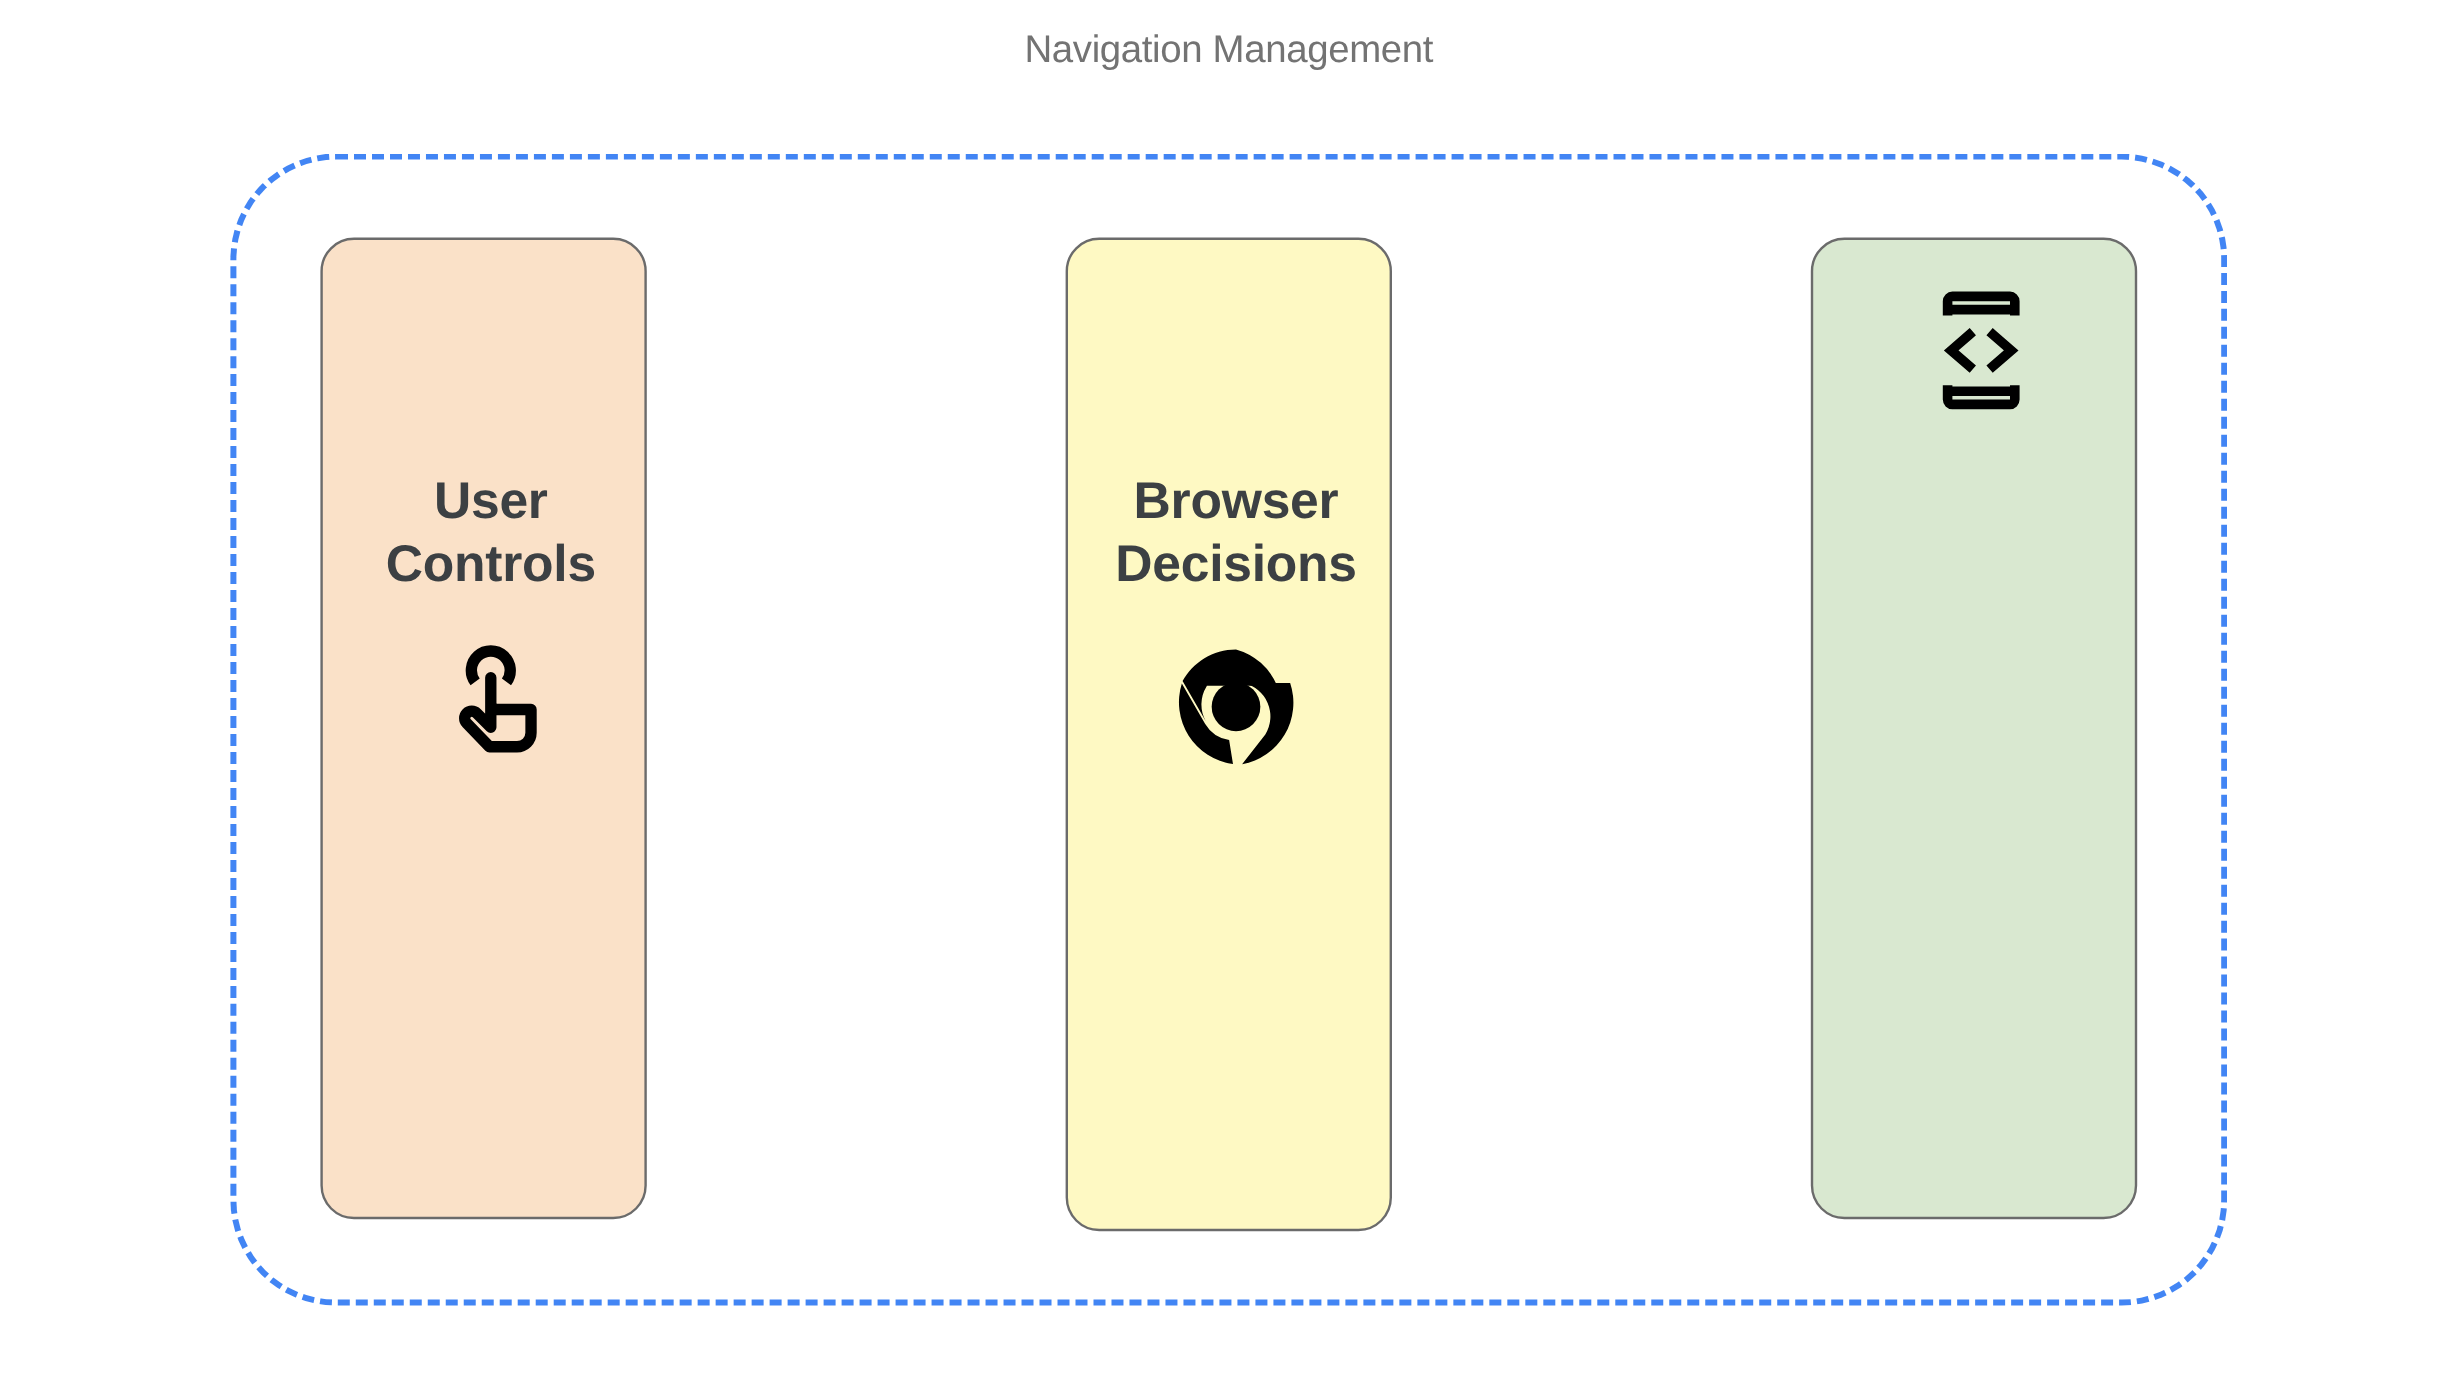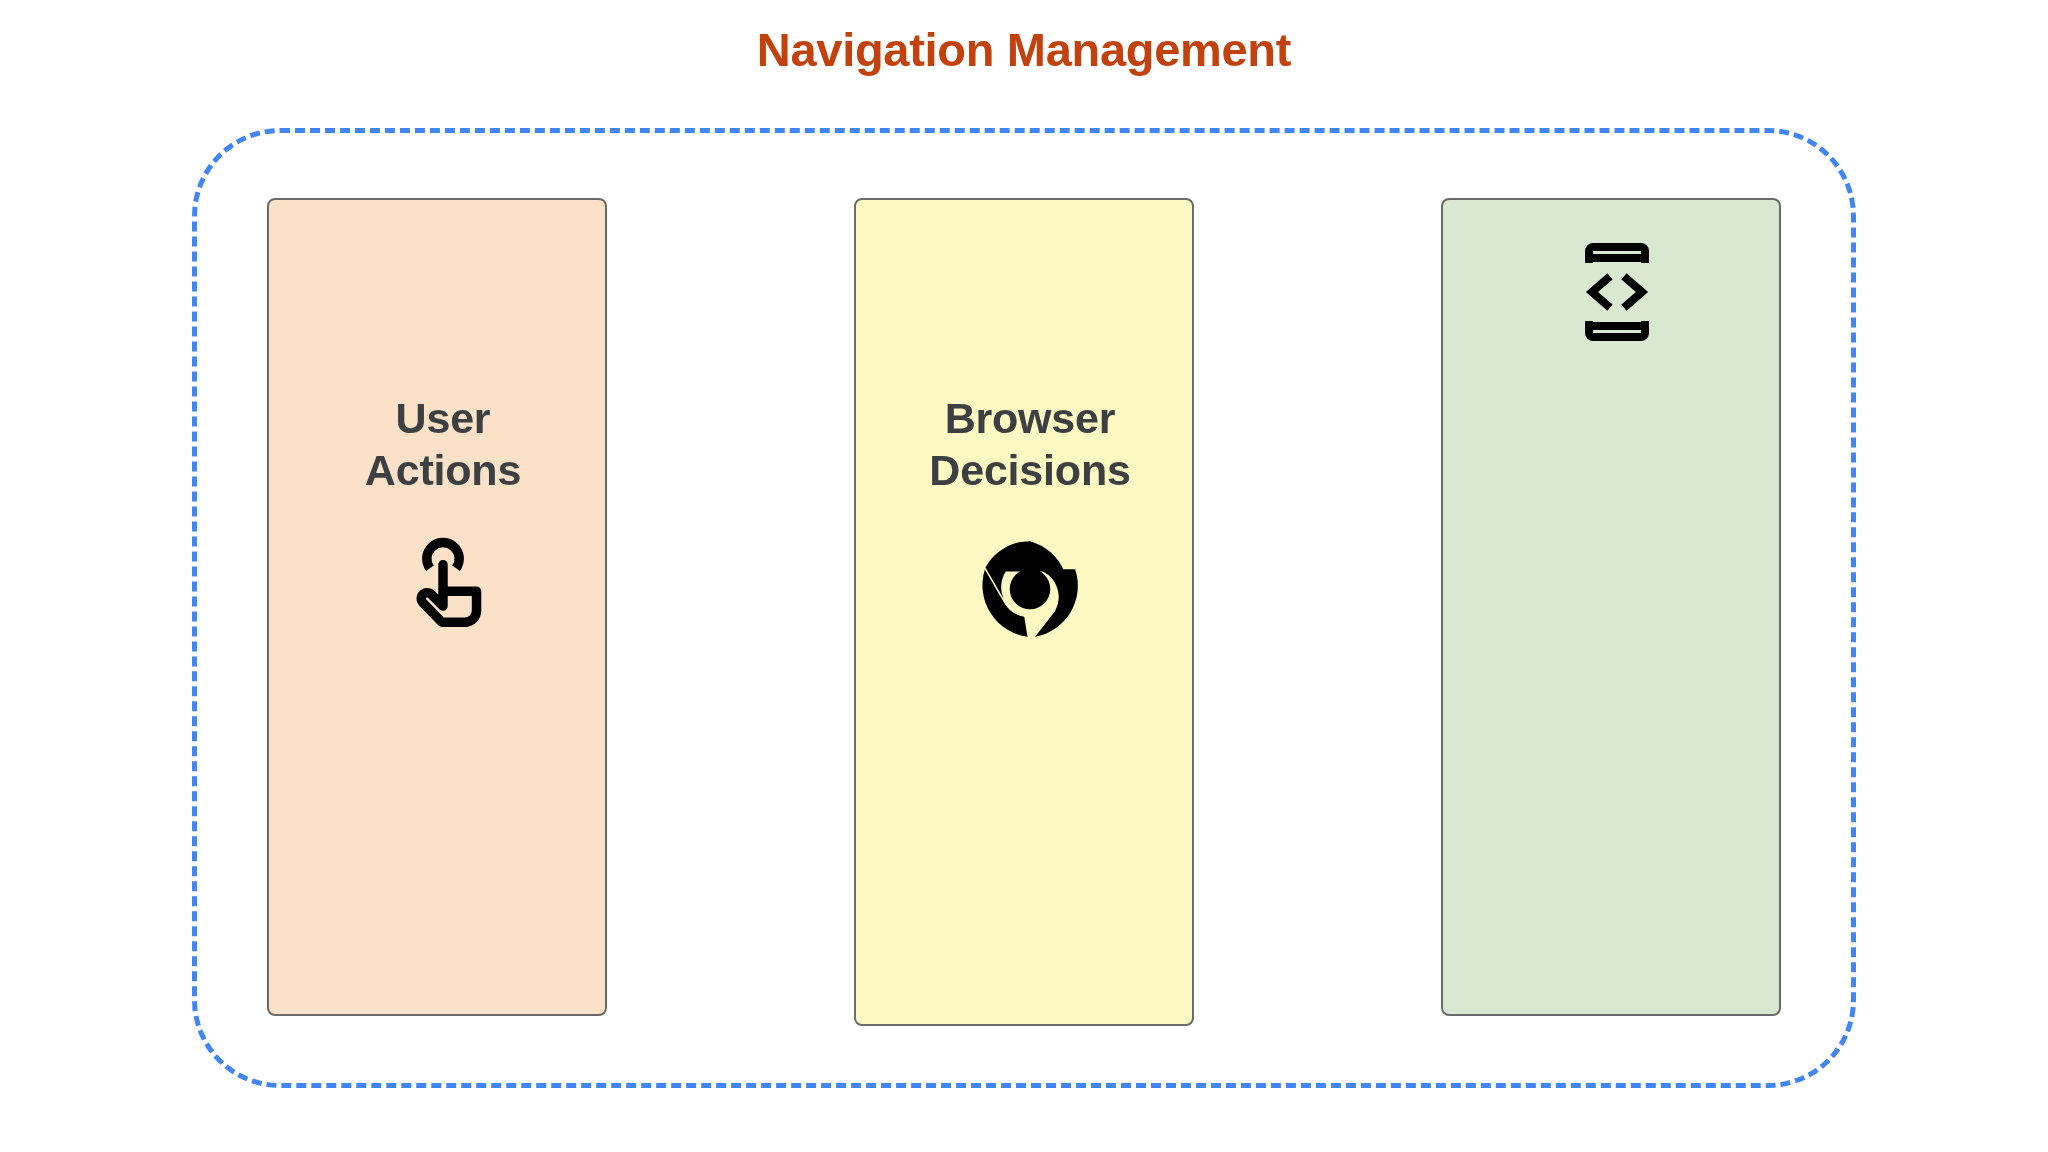--- a/index.html
+++ b/index.html
@@ -23,23 +23,23 @@
     background: #ffffff;
   }
 
   
   .page-title {
     position: absolute;
     top: 22px;
     left: 0;
     width: 2048px;
     text-align: center;
-    font-size: 47px;
-    font-weight: 700;
-    color: #c2410c;
+    font-size: 32px;
+    font-weight: 400;
+    color: #737373;
     letter-spacing: -0.3px;
     line-height: 1.2;
     white-space: nowrap;
   }
 
   
   .dashed-container {
     position: absolute;
     left: 192px;
     top: 128px;
@@ -59,25 +59,25 @@
     height: 960px;
     display: flex;
     flex-direction: row;
     align-items: flex-start;
     justify-content: space-between;
     padding: 70px 75px 0 75px;
     box-sizing: border-box;
   }
 
   .card {
-    width: 340px;
+    width: 272px;
     height: 825px;
     box-sizing: border-box;
     border: 2px solid #6b6b6b;
-    border-radius: 8px;
+    border-radius: 28px;
     display: flex;
     flex-direction: column;
     align-items: center;
     justify-content: flex-start;
     position: relative;
     padding-left: 12px;
   }
 
   .card-user-actions      { background: #fae1c8; height: 818px; }
   .card-browser-decisions { background: #fef9c3; height: 828px; }
@@ -113,21 +113,21 @@
 
   <div class="page-title">Navigation Management</div>
 
   <div class="dashed-container"></div>
 
   <div class="cards-row">
 
     <div class="card card-user-actions">
       <div class="card-label">
         <div>User</div>
-        <div>Actions</div>
+        <div>Controls</div>
       </div>
       <div class="card-icon">
         <svg width="108" height="108" viewBox="0 0 24 24" fill="none">
 
           <path d="M9.1 7.4a3.6 3.6 0 1 1 5.8 0" stroke="#000000" stroke-width="2.1" stroke-linecap="butt" fill="none"></path>
 
           <path d="M12 6.6v9.2l-2.6-2.6a1.3 1.3 0 0 0-1.85 1.85l4.2 4.35h5.1a2.6 2.6 0 0 0 2.6-2.6v-4.3h-6.4" stroke="#000000" stroke-width="2.1" stroke-linecap="round" stroke-linejoin="round" fill="none"></path>
         </svg>
       </div>
     </div>

